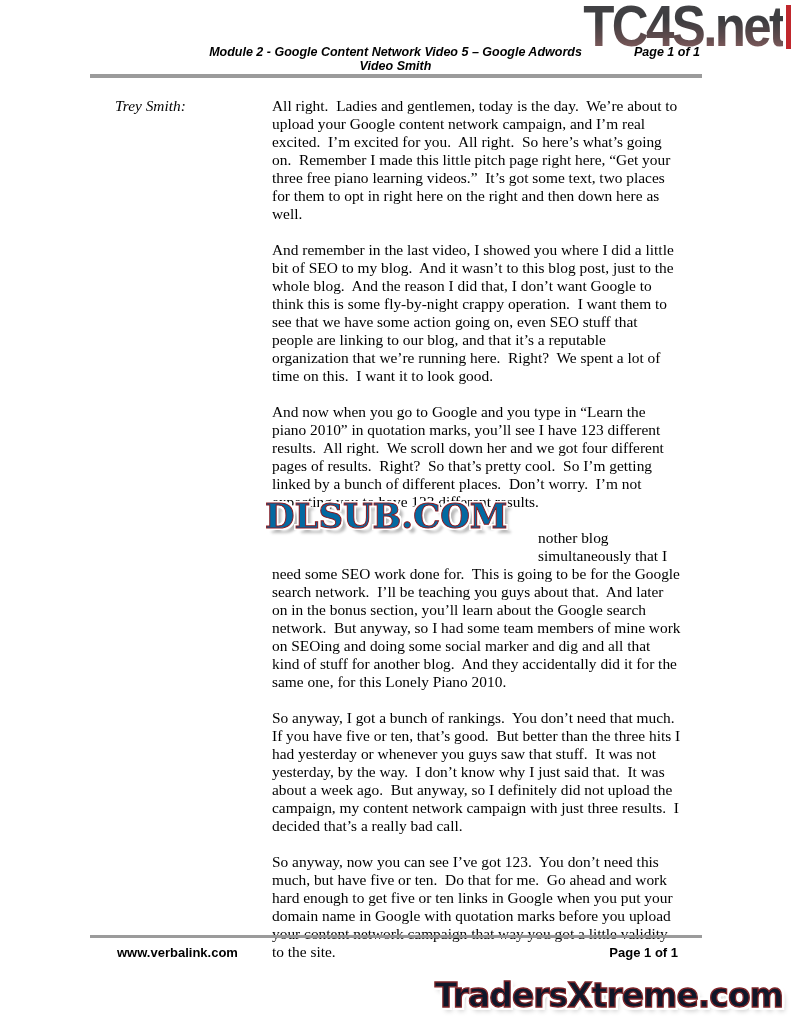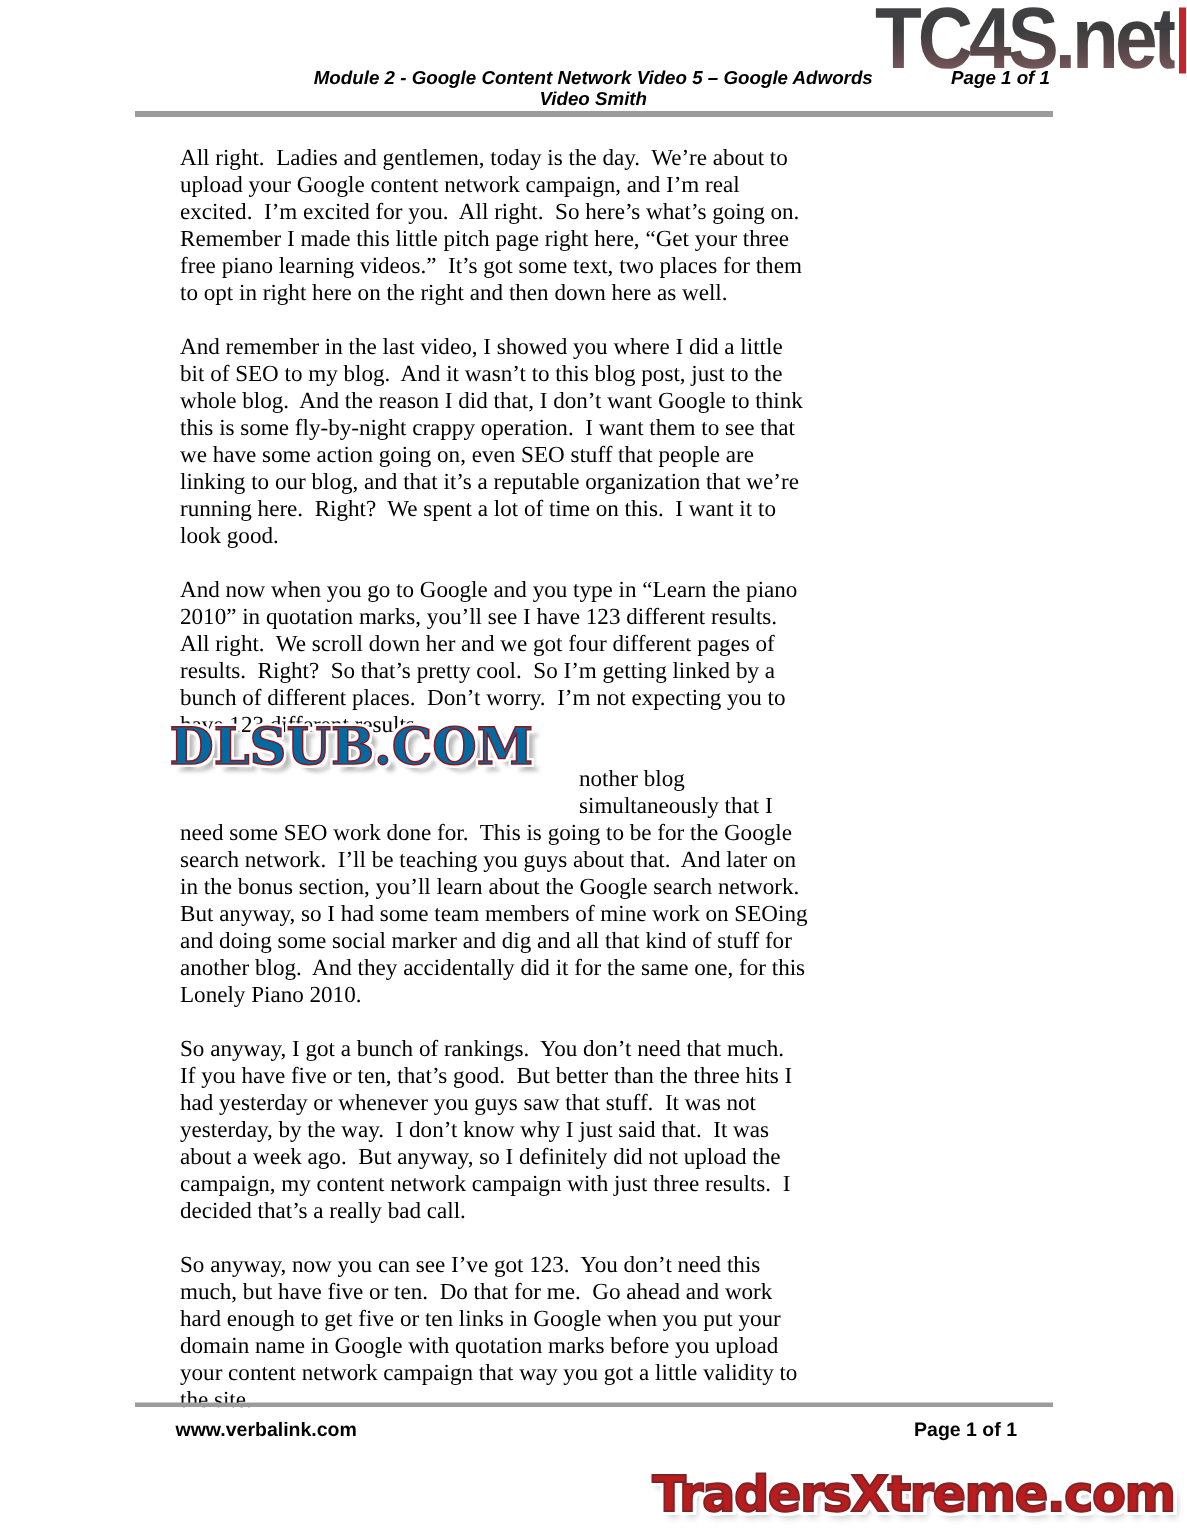--- a/index.html
+++ b/index.html
@@ -36,21 +36,21 @@
   .rule-top { top:74px; height:4px; }
   .rule-bottom { top:935px; height:3px; }
 
   
   .body {
     position:absolute; top:97px; left:115px; width:566px;
     display:flex; font-size:15.4px; line-height:18px;
   }
   .speaker { width:141px; flex:none; font-style:italic; }
   .paras { width:425px; }
-  .paras p { margin:0 0 18px 5px; white-space:pre-wrap; }
+  .paras p { margin:0 0 18px 16px; white-space:pre-wrap; }
 
   
   .wm-para { position:relative; }
   .wm-float { float:left; width:266px; height:19px; }
   .dlsub {
     position:absolute; left:-7px; top:-22px;
     font-family:"DejaVu Serif", serif; font-weight:bold; font-size:34px;
     color:#0369a1; -webkit-text-stroke:1px #8c161c; white-space:nowrap;
     text-shadow:
       -2px -2px 0 #fff, 2px -2px 0 #fff, -2px 2px 0 #fff, 2px 2px 0 #fff,
@@ -65,21 +65,21 @@
     font-size:13px;
   }
   .f-left { left:117px; }
   .f-right { right:113px; }
 
   
   .bottom-logo {
     position:absolute; top:976px; right:8px;
     font-family:"DejaVu Sans", sans-serif; font-weight:bold; font-size:33px;
     letter-spacing:-1px; white-space:nowrap;
-    color:#b91c1c; -webkit-text-stroke:1.3px #7e2327;
+    color:#0f172a; -webkit-text-stroke:1.3px #7e2327;
     text-shadow:
       -3px -3px 0 #fff, 3px -3px 0 #fff, -3px 3px 0 #fff, 3px 3px 0 #fff,
       0 -3px 0 #fff, 0 3px 0 #fff, -3px 0 0 #fff, 3px 0 0 #fff,
       3px 4px 5px #c4c4c4;
   }
 </style>
 </head>
 <body>
 
 <div class="page">
@@ -88,20 +88,21 @@
   <div class="red-bar"></div>
 
   <div class="header">
     <div>Module 2 - Google Content Network Video 5 – Google Adwords</div>
     <div>Video Smith</div>
     <div class="h-page">Page 1 of 1</div>
   </div>
   <div class="rule rule-top"></div>
 
   <div class="body">
+    <div class="speaker">Trey Smith:</div>
     <div class="paras">
       <p>All right.  Ladies and gentlemen, today is the day.  We’re about to upload your Google content network campaign, and I’m real excited.  I’m excited for you.  All right.  So here’s what’s going on.  Remember I made this little pitch page right here, “Get your three free piano learning videos.”  It’s got some text, two places for them to opt in right here on the right and then down here as well.</p>
       <p>And remember in the last video, I showed you where I did a little bit of SEO to my blog.  And it wasn’t to this blog post, just to the whole blog.  And the reason I did that, I don’t want Google to think this is some fly-by-night crappy operation.  I want them to see that we have some action going on, even SEO stuff that people are linking to our blog, and that it’s a reputable organization that we’re running here.  Right?  We spent a lot of time on this.  I want it to look good.</p>
       <p>And now when you go to Google and you type in “Learn the piano 2010” in quotation marks, you’ll see I have 123 different results.  All right.  We scroll down her and we got four different pages of results.  Right?  So that’s pretty cool.  So I’m getting linked by a bunch of different places.  Don’t worry.  I’m not expecting you to have 123 different results.</p>
       <p class="wm-para"><span class="wm-float"></span><span class="dlsub">DLSUB.COM</span><span>nother blog </span><span>simultaneously that I need some SEO work done for.  This is going to be for the Google search network.  I’ll be teaching you guys about that.  And later on in the bonus section, you’ll learn about the Google search network.  But anyway, so I had some team members of mine work on SEOing and doing some social marker and dig and all that kind of stuff for another blog.  And they accidentally did it for the same one, for this Lonely Piano 2010.</span></p>
       <p>So anyway, I got a bunch of rankings.  You don’t need that much.  If you have five or ten, that’s good.  But better than the three hits I had yesterday or whenever you guys saw that stuff.  It was not yesterday, by the way.  I don’t know why I just said that.  It was about a week ago.  But anyway, so I definitely did not upload the campaign, my content network campaign with just three results.  I decided that’s a really bad call.</p>
       <p>So anyway, now you can see I’ve got 123.  You don’t need this much, but have five or ten.  Do that for me.  Go ahead and work hard enough to get five or ten links in Google when you put your domain name in Google with quotation marks before you upload your content network campaign that way you got a little validity to the site.</p>
     </div>
   </div>
 

